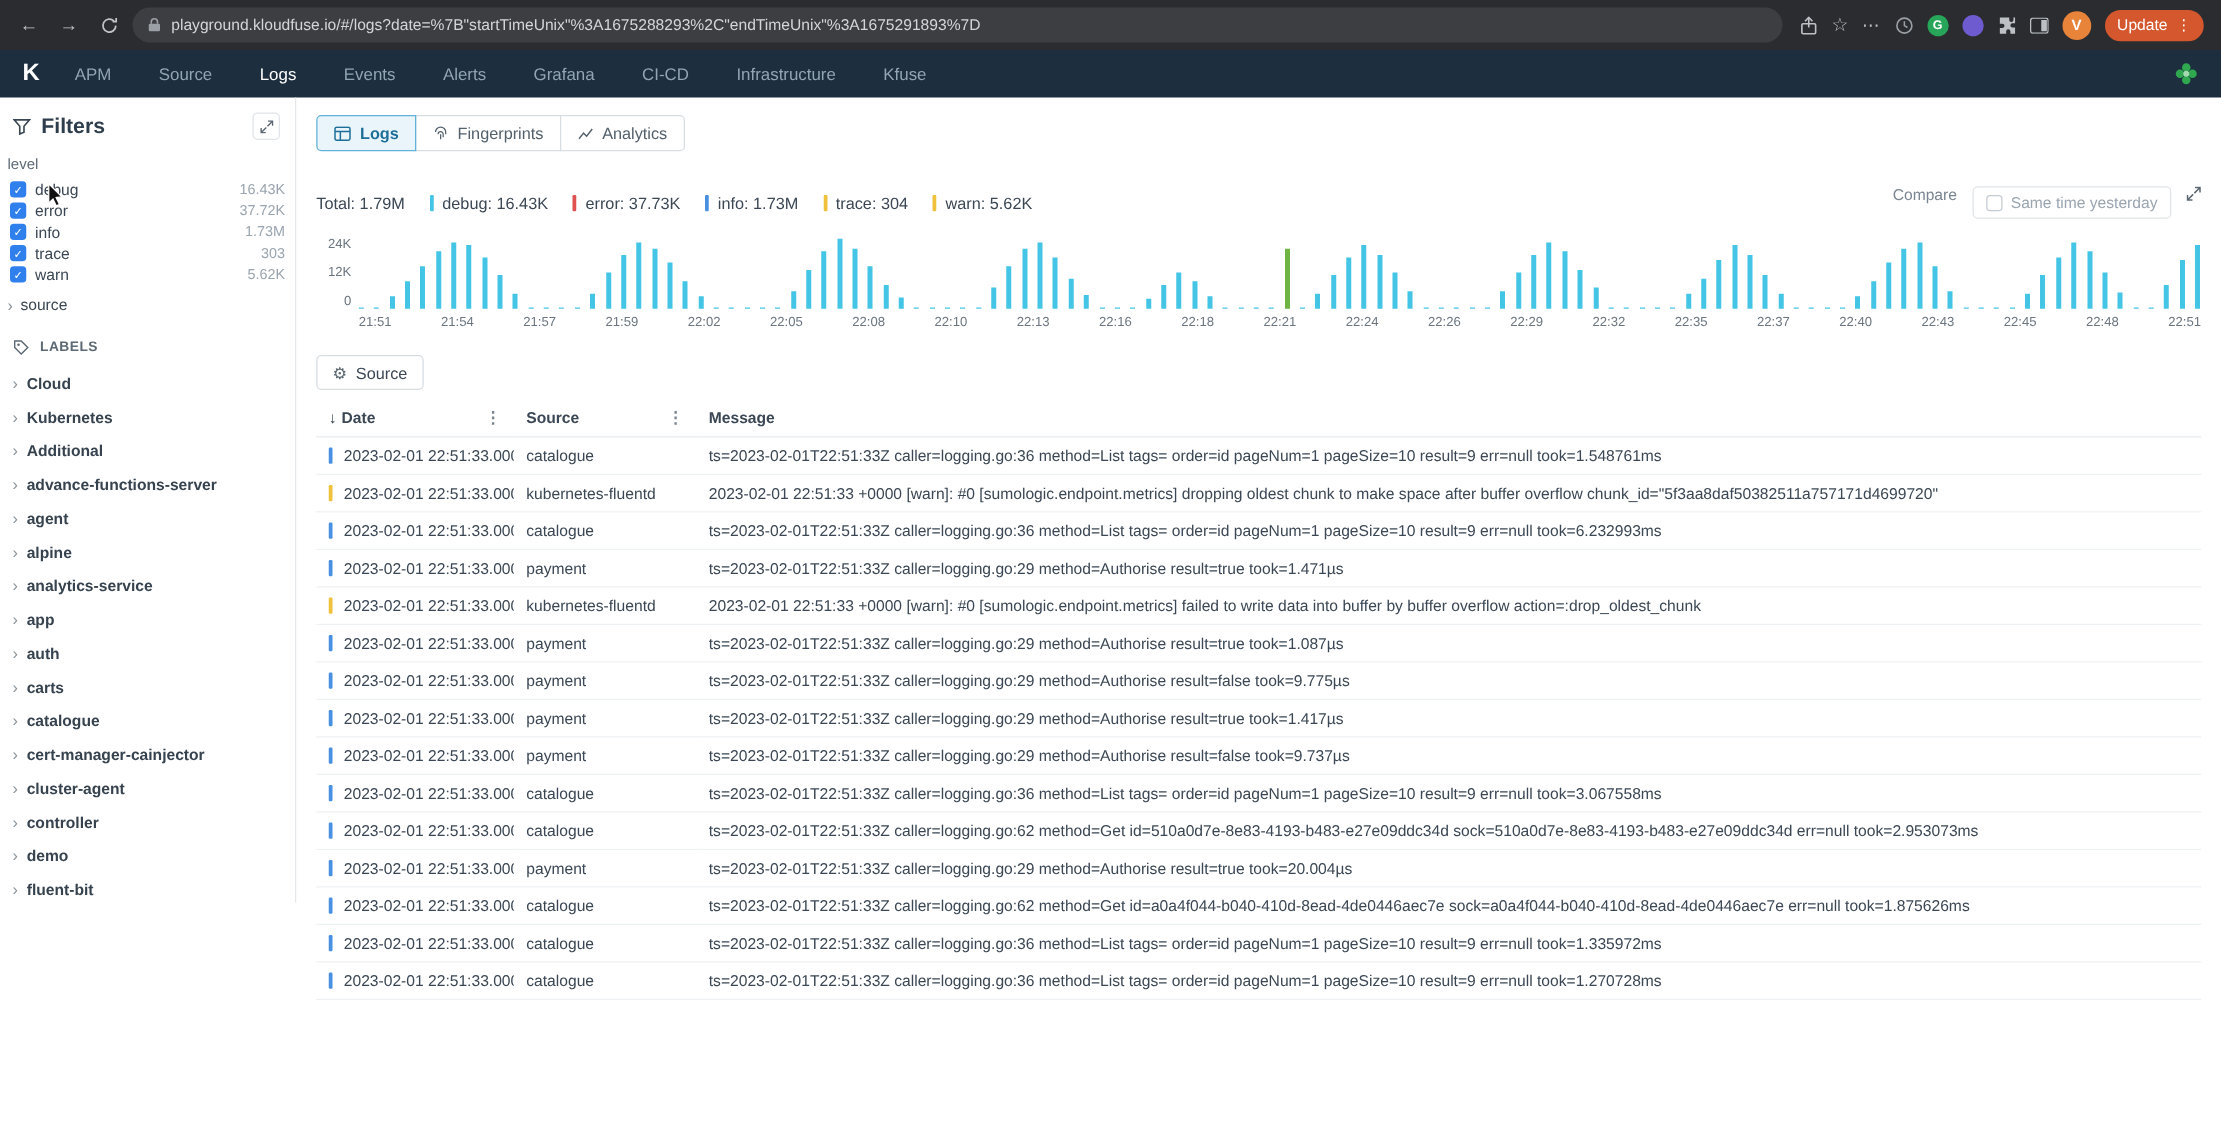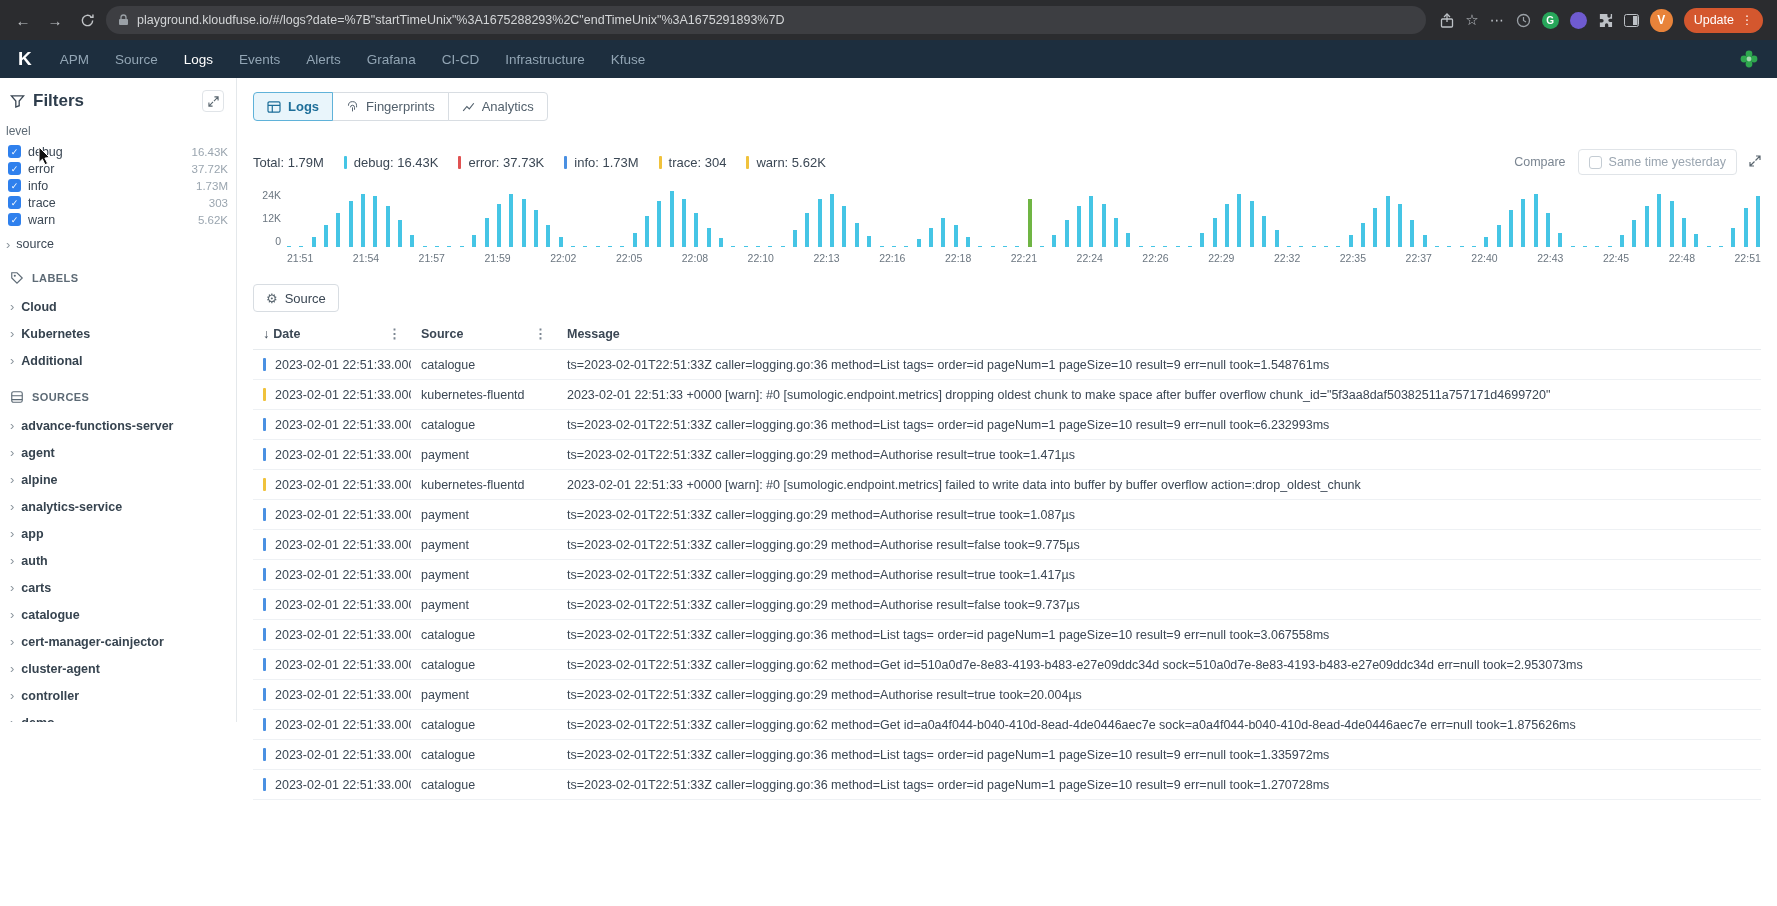--- a/index.html
+++ b/index.html
@@ -21,21 +21,21 @@
                justify-content:center;font-size:10px;font-weight:bold;color:#fff}
   .avatar{width:23px;height:23px;border-radius:50%;background:#e8833a;color:#fff;font-size:12px;
           font-weight:bold;display:flex;align-items:center;justify-content:center}
   .update-btn{border:none;border-radius:13px;color:#fff;font-size:12.5px;height:25px;padding:0 10px;
               display:flex;align-items:center;gap:7px;font-family:inherit;cursor:pointer}
   .update-kebab{font-size:12px;color:#fff}
 
   
   .app-nav{height:38px;background:#1d2e3e;display:flex;align-items:center;padding:0 18px;gap:28px}
   .logo{color:#fff;font-size:19px;font-weight:bold;cursor:pointer}
-  .nav-items{display:flex;gap:26px}
+  .nav-items{display:flex;gap:38px}
   .nav-item{color:#92a5b4;font-size:13.5px;cursor:pointer;white-space:nowrap}
   .nav-item.active{color:#fff}
   .nav-flower{margin-left:auto;display:flex;align-items:center;cursor:pointer}
 
   
   .layout{display:flex;height:644px}
   .sidebar{width:237px;flex-shrink:0;border-right:1px solid #e4e8eb;padding:12px 0 0;overflow:hidden}
   .filters-header{display:flex;align-items:center;gap:8px;padding:0 12px 0 10px;margin-bottom:12px}
   .filters-title{font-size:17px;font-weight:bold;color:#2e3d4c}
   .expand-btn{margin-left:auto;width:22px;height:22px;border:1px solid #e0e4e8;border-radius:4px;
@@ -70,21 +70,21 @@
            align-items:center;gap:7px;font-size:13px;color:#52606c;margin-left:-1px;
            font-family:inherit;cursor:pointer}
   .seg-tab:first-child{border-radius:4px 0 0 4px;margin-left:0}
   .seg-tab:last-child{border-radius:0 4px 4px 0}
   .seg-tab.active{background:#e9f5fb;border-color:#5fb2d9;color:#1d6e99;font-weight:bold;
                   position:relative;z-index:1}
 
   .stats-row{display:flex;align-items:center;gap:20px;font-size:13px;color:#3b4754;margin-bottom:14px}
   .stat{display:flex;align-items:center;gap:7px}
   .stat-tick{width:3px;height:13px;border-radius:1px}
-  .compare-group{margin-left:auto;display:flex;align-items:center;gap:12px}
+  .compare-group{margin-left:auto;display:flex;gap:12px}
   .compare-label{color:#7a8591;font-size:12.5px}
   .compare-box{border:1px solid #e0e4e8;border-radius:4px;height:26px;display:flex;align-items:center;
                gap:7px;padding:0 10px;color:#9aa5b0;font-size:12.5px;cursor:pointer}
   .compare-checkbox{width:13px;height:13px;border:1.5px solid #c4ccd3;border-radius:3px}
   .expand-link{color:#5b6770;font-size:13px;cursor:pointer}
 
   .chart{display:flex;margin-bottom:6px}
   .chart-yaxis{width:34px;height:58px;display:flex;flex-direction:column;justify-content:space-between;
                align-items:flex-end;padding-right:6px;font-size:10.5px;color:#6b7680}
   .chart-plot{flex:1;min-width:0}
@@ -247,27 +247,20 @@
         <div class="side-item">
     <span class="chev">›</span>
     <span class="side-label">Kubernetes</span>
   </div>
         <div class="side-item">
     <span class="chev">›</span>
     <span class="side-label">Additional</span>
   </div>
       </div>
 
-    <div class="section-header">
-      <svg width="14" height="14" viewBox="0 0 16 16">
-          <rect x="2" y="2" width="12" height="12" rx="2" fill="none" stroke="#5d6a75" stroke-width="1.3"></rect>
-          <path d="M2 6.5h12M2 11h12" stroke="#5d6a75" stroke-width="1.2"></path>
-        </svg>
-      <span>SOURCES</span>
-    </div>
     <div>
         <div class="side-item">
     <span class="chev">›</span>
     <span class="side-label">advance-functions-server</span>
   </div>
         <div class="side-item">
     <span class="chev">›</span>
     <span class="side-label">agent</span>
   </div>
         <div class="side-item">

